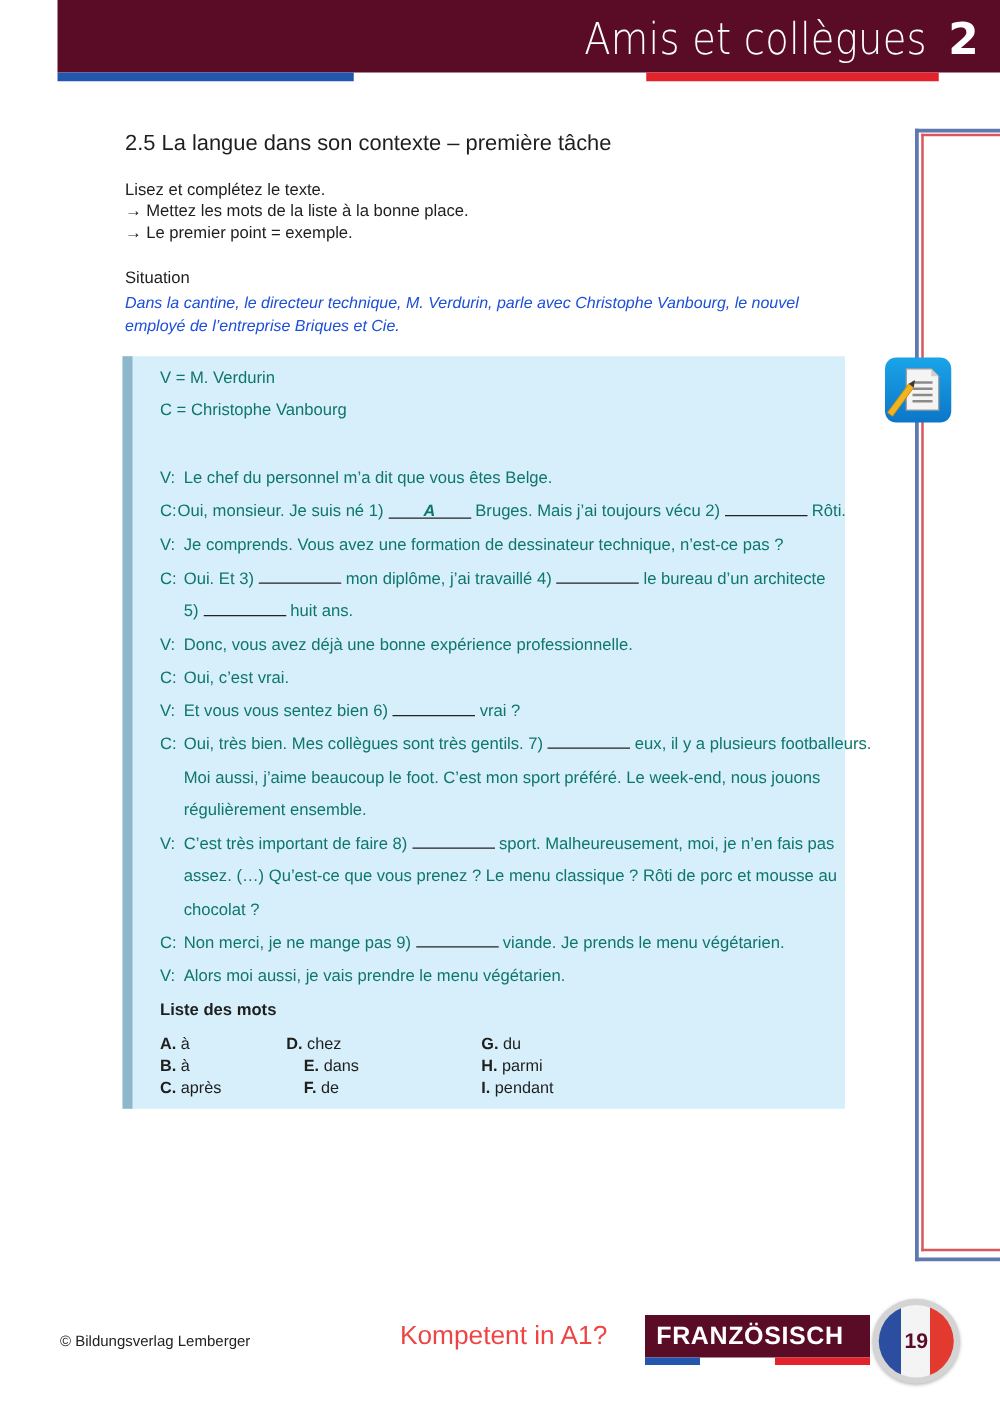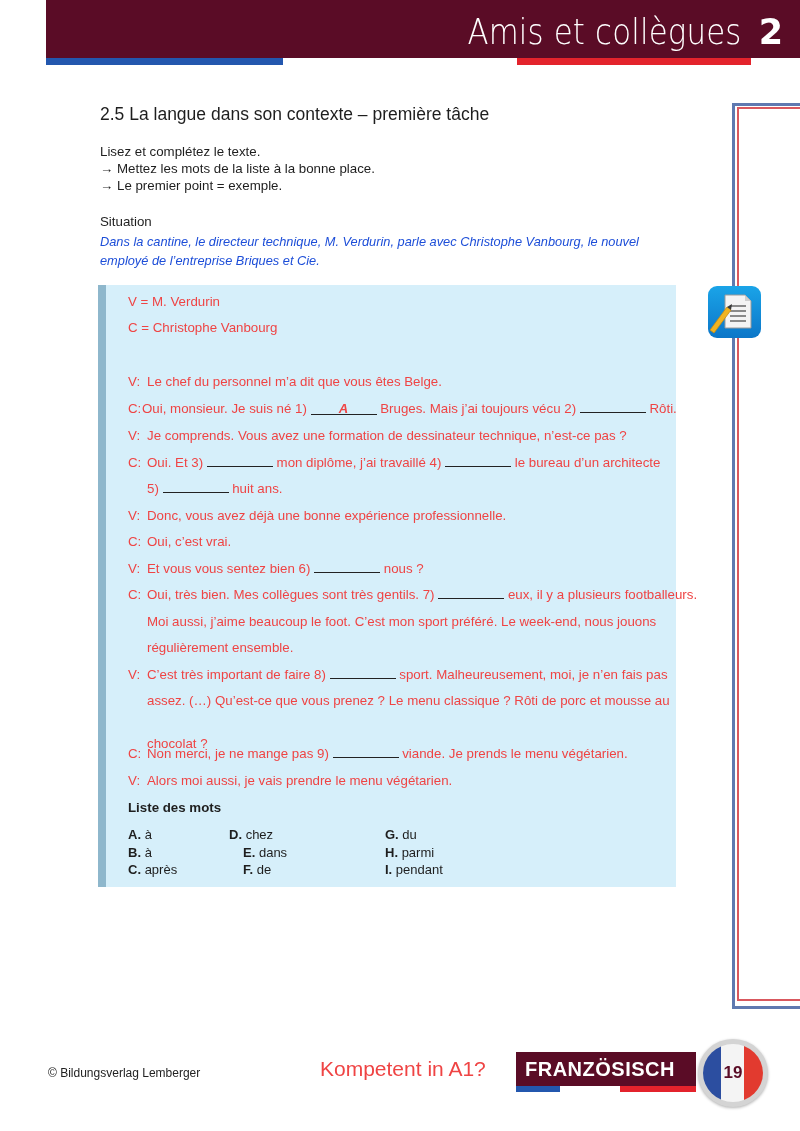--- a/index.html
+++ b/index.html
@@ -17,21 +17,21 @@
 
   .task-icon { position:absolute; left:708px; top:286px; width:53px; height:52px; border-radius:9px; background:linear-gradient(#1aa4e8,#0c76c8); }
   .section-title { position:absolute; left:100px; top:104px; font-size:17.5px; color:#1e1e1e; white-space:nowrap; }
   .instr { position:absolute; left:100px; font-size:13.3px; color:#1e1e1e; white-space:nowrap; }
   .situation-label { position:absolute; left:100px; top:214px; font-size:13.3px; white-space:nowrap; }
   .situation-text { position:absolute; left:100px; top:232px; width:590px; font-size:12.8px; font-style:italic; line-height:19px; color:#1d4ed8; }
 
   .box { position:absolute; left:98px; top:285px; width:578px; height:602px; background:#d6effa; }
   .box-bar { position:absolute; left:0; top:0; width:8px; height:100%; background:#8eb7cc; }
 
-  .line { position:absolute; left:128px; font-size:13.3px; white-space:nowrap; color:#ef4444; }
+  .line { position:absolute; left:128px; font-size:13.3px; white-space:nowrap; color:#0f766e; }
   .spk { display:inline-block; width:19px; }
   .blank { display:inline-block; width:66px; border-bottom:1px solid #222; height:11px; vertical-align:baseline; text-align:center; }
   .blank-filled { font-style:italic; font-weight:bold; font-size:13px; line-height:11px; }
 
   .list-title { position:absolute; left:128px; top:800px; font-size:13.3px; font-weight:bold; }
   .word { position:absolute; font-size:13px; white-space:nowrap; }
   .word b { font-weight:bold; }
 
   .footer-copy { position:absolute; left:48px; top:1066px; font-size:12px; color:#222; white-space:nowrap; }
   .footer-question { position:absolute; left:320px; top:1057px; font-size:21px; color:#ef4444; white-space:nowrap; }
@@ -101,38 +101,38 @@
 <div class="line" style="top:481px;">
   <span class="spk"></span><span>5) </span><span class="blank"></span><span> huit ans.</span>
 </div>
 <div class="line" style="top:508px;">
   <span class="spk">V:</span><span>Donc, vous avez déjà une bonne expérience professionnelle.</span>
 </div>
 <div class="line" style="top:534px;">
   <span class="spk">C:</span><span>Oui, c’est vrai.</span>
 </div>
 <div class="line" style="top:561px;">
-  <span class="spk">V:</span><span>Et vous vous sentez bien 6) </span><span class="blank"></span><span> nous ?</span>
+  <span class="spk">V:</span><span>Et vous vous sentez bien 6) </span><span class="blank"></span><span> vrai ?</span>
 </div>
 <div class="line" style="top:587px;">
   <span class="spk">C:</span><span>Oui, très bien. Mes collègues sont très gentils. 7) </span><span class="blank"></span><span> eux, il y a plusieurs footballeurs.</span>
 </div>
 <div class="line" style="top:614px;">
   <span class="spk"></span><span>Moi aussi, j’aime beaucoup le foot. C’est mon sport préféré. Le week-end, nous jouons</span>
 </div>
 <div class="line" style="top:640px;">
   <span class="spk"></span><span>régulièrement ensemble.</span>
 </div>
 <div class="line" style="top:667px;">
   <span class="spk">V:</span><span>C’est très important de faire 8) </span><span class="blank"></span><span> sport. Malheureusement, moi, je n’en fais pas</span>
 </div>
 <div class="line" style="top:693px;">
   <span class="spk"></span><span>assez. (…) Qu’est-ce que vous prenez ? Le menu classique ? Rôti de porc et mousse au</span>
 </div>
-<div class="line" style="top:736px;text-align:right;">
+<div class="line" style="top:720px;text-align:right;">
   <span class="spk"></span><span>chocolat ?</span>
 </div>
 <div class="line" style="top:746px;">
   <span class="spk">C:</span><span>Non merci, je ne mange pas 9) </span><span class="blank"></span><span> viande. Je prends le menu végétarien.</span>
 </div>
 <div class="line" style="top:773px;">
   <span class="spk">V:</span><span>Alors moi aussi, je vais prendre le menu végétarien.</span>
 </div>
 
 <div class="list-title">Liste des mots</div>

